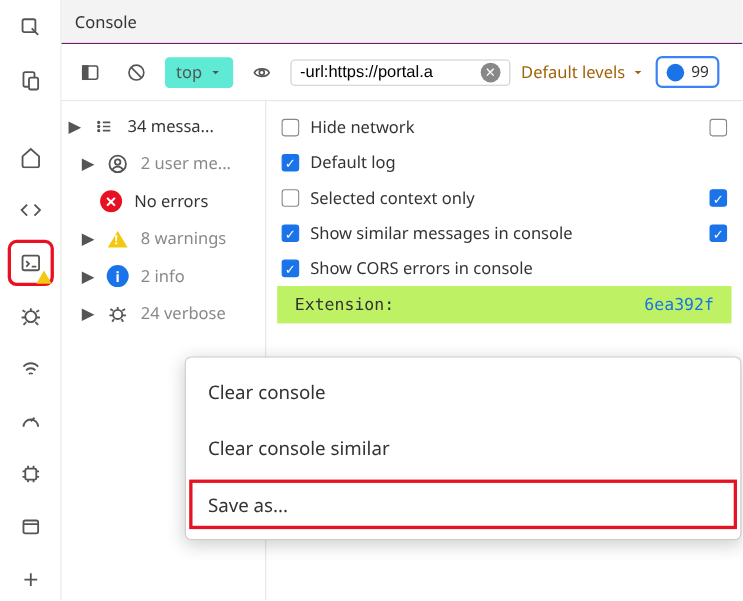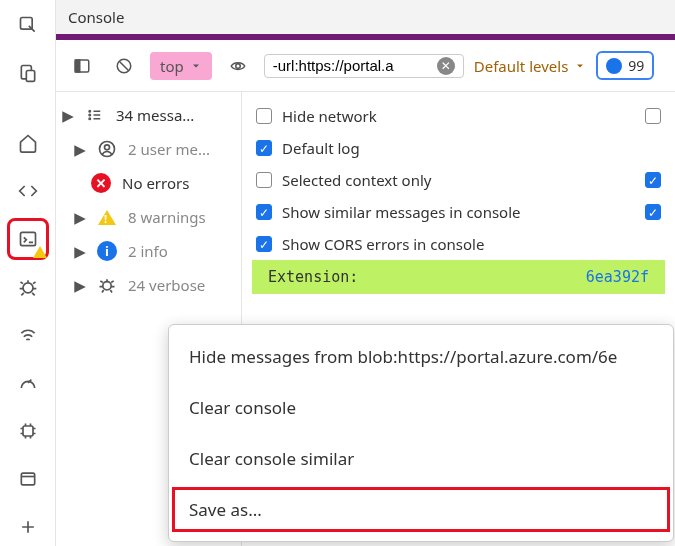--- a/index.html
+++ b/index.html
@@ -6,26 +6,26 @@
     body { font-family: "Segoe UI", system-ui, sans-serif; font-size: 14px; color: #333; background: #fff; width: 675px; height: 546px; overflow: hidden; position: relative; }
     
     .left-rail { position: absolute; left: 0; top: 0; width: 56px; height: 546px; background: #fff; border-right: 1px solid #e5e5e5; display: flex; flex-direction: column; align-items: center; padding-top: 8px; gap: 14px; }
     .rail-icon { width: 34px; height: 34px; display: flex; align-items: center; justify-content: center; color: #555; border-radius: 4px; position: relative; }
     .rail-icon svg { width: 20px; height: 20px; }
     .rail-highlighted { outline: 3px solid #e81123; outline-offset: 1px; }
     .rail-warn-badge { position: absolute; bottom: -2px; right: -2px; width: 0; height: 0; border-left: 7px solid transparent; border-right: 7px solid transparent; border-bottom: 12px solid #f2c811; }
     
     .main { position: absolute; left: 56px; top: 0; right: 0; height: 546px; display: flex; flex-direction: column; }
     
-    .title-row { height: 40px; background: #f3f3f3; border-bottom: 6px solid #701a75; display: flex; align-items: center; padding: 0 12px; font-size: 15px; color: #333; }
+    .title-row { height: 40px; background: #f3f3f3; border-bottom: 1px solid #701a75; display: flex; align-items: center; padding: 0 12px; font-size: 15px; color: #333; }
     
     .toolbar { height: 52px; background: #fff; border-bottom: 1px solid #e5e5e5; display: flex; align-items: center; padding: 0 10px; gap: 10px; }
     .tb-btn { width: 32px; height: 32px; display: flex; align-items: center; justify-content: center; color: #555; border-radius: 4px; }
     .tb-btn svg { width: 18px; height: 18px; }
-    .ctx-select { display: flex; align-items: center; gap: 6px; background: #f9a8d4; border-radius: 4px; padding: 4px 10px; color: #555; font-size: 15px; }
+    .ctx-select { display: flex; align-items: center; gap: 6px; background: #5eead4; border-radius: 4px; padding: 4px 10px; color: #555; font-size: 15px; }
     .filter-box { flex: 1; display: flex; align-items: center; border: 1px solid #ccc; border-radius: 4px; padding: 2px 8px; max-width: 200px; }
     .filter-input { border: none; outline: none; font-size: 15px; flex: 1; min-width: 0; width: 100%; }
     .filter-clear { width: 18px; height: 18px; border-radius: 50%; background: #888; color: #fff; display: flex; align-items: center; justify-content: center; font-size: 12px; }
     .levels { display: flex; align-items: center; gap: 6px; color: #a16207; font-size: 15px; }
     .issues-btn { display: flex; align-items: center; gap: 6px; background: #fff; border: 2px solid #3b82f6; border-radius: 6px; padding: 3px 8px; }
     .issues-dot { width: 16px; height: 16px; border-radius: 50%; background: #1a73e8; }
     
     .content-row { flex: 1; display: flex; overflow: hidden; }
     
     .sidebar { width: 186px; background: #fff; border-right: 1px solid #e5e5e5; padding: 6px 0; overflow: hidden; }
@@ -254,17 +254,16 @@
       </div>
       <div class="ext-row">
         <span>Extension:</span>
         <span class="ext-link">6ea392f</span>
       </div>
     </div>
   </div>
 </div>
 
 <div class="context-menu">
-  <div class="cm-item">Hide messages from blob:https://portal.azure.com/6e</div>
   <div class="cm-item">Clear console</div>
   <div class="cm-item">Clear console similar</div>
   <div class="cm-item highlighted">Save as...</div>
 </div>
 
 </body></html>

